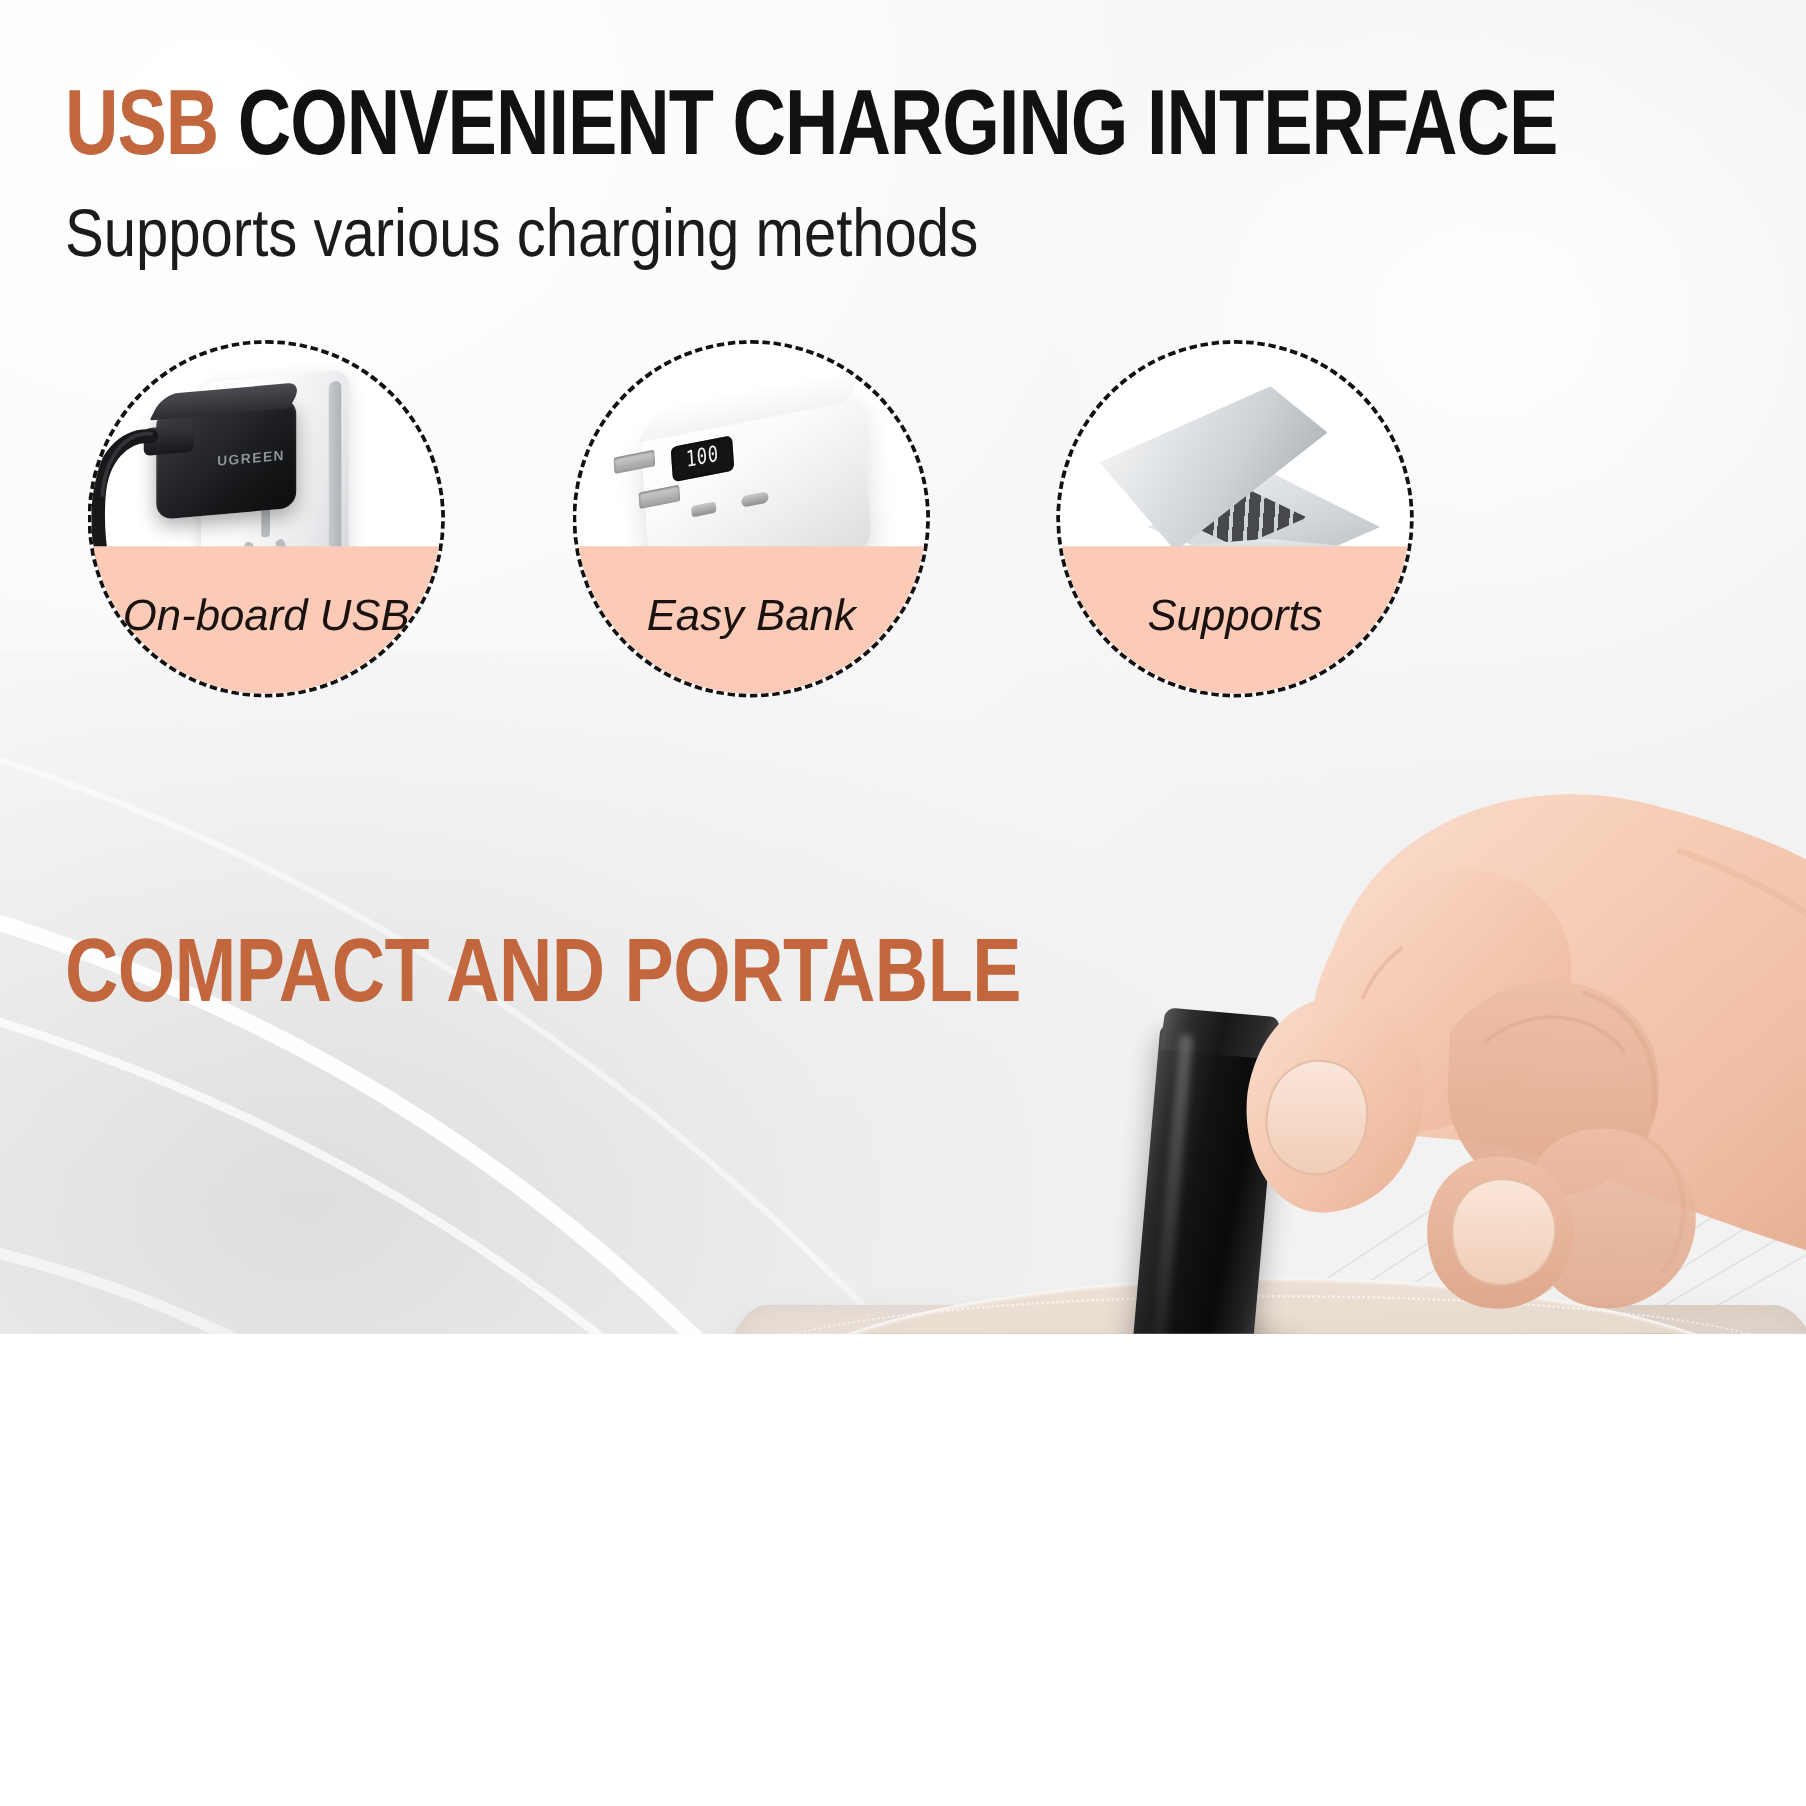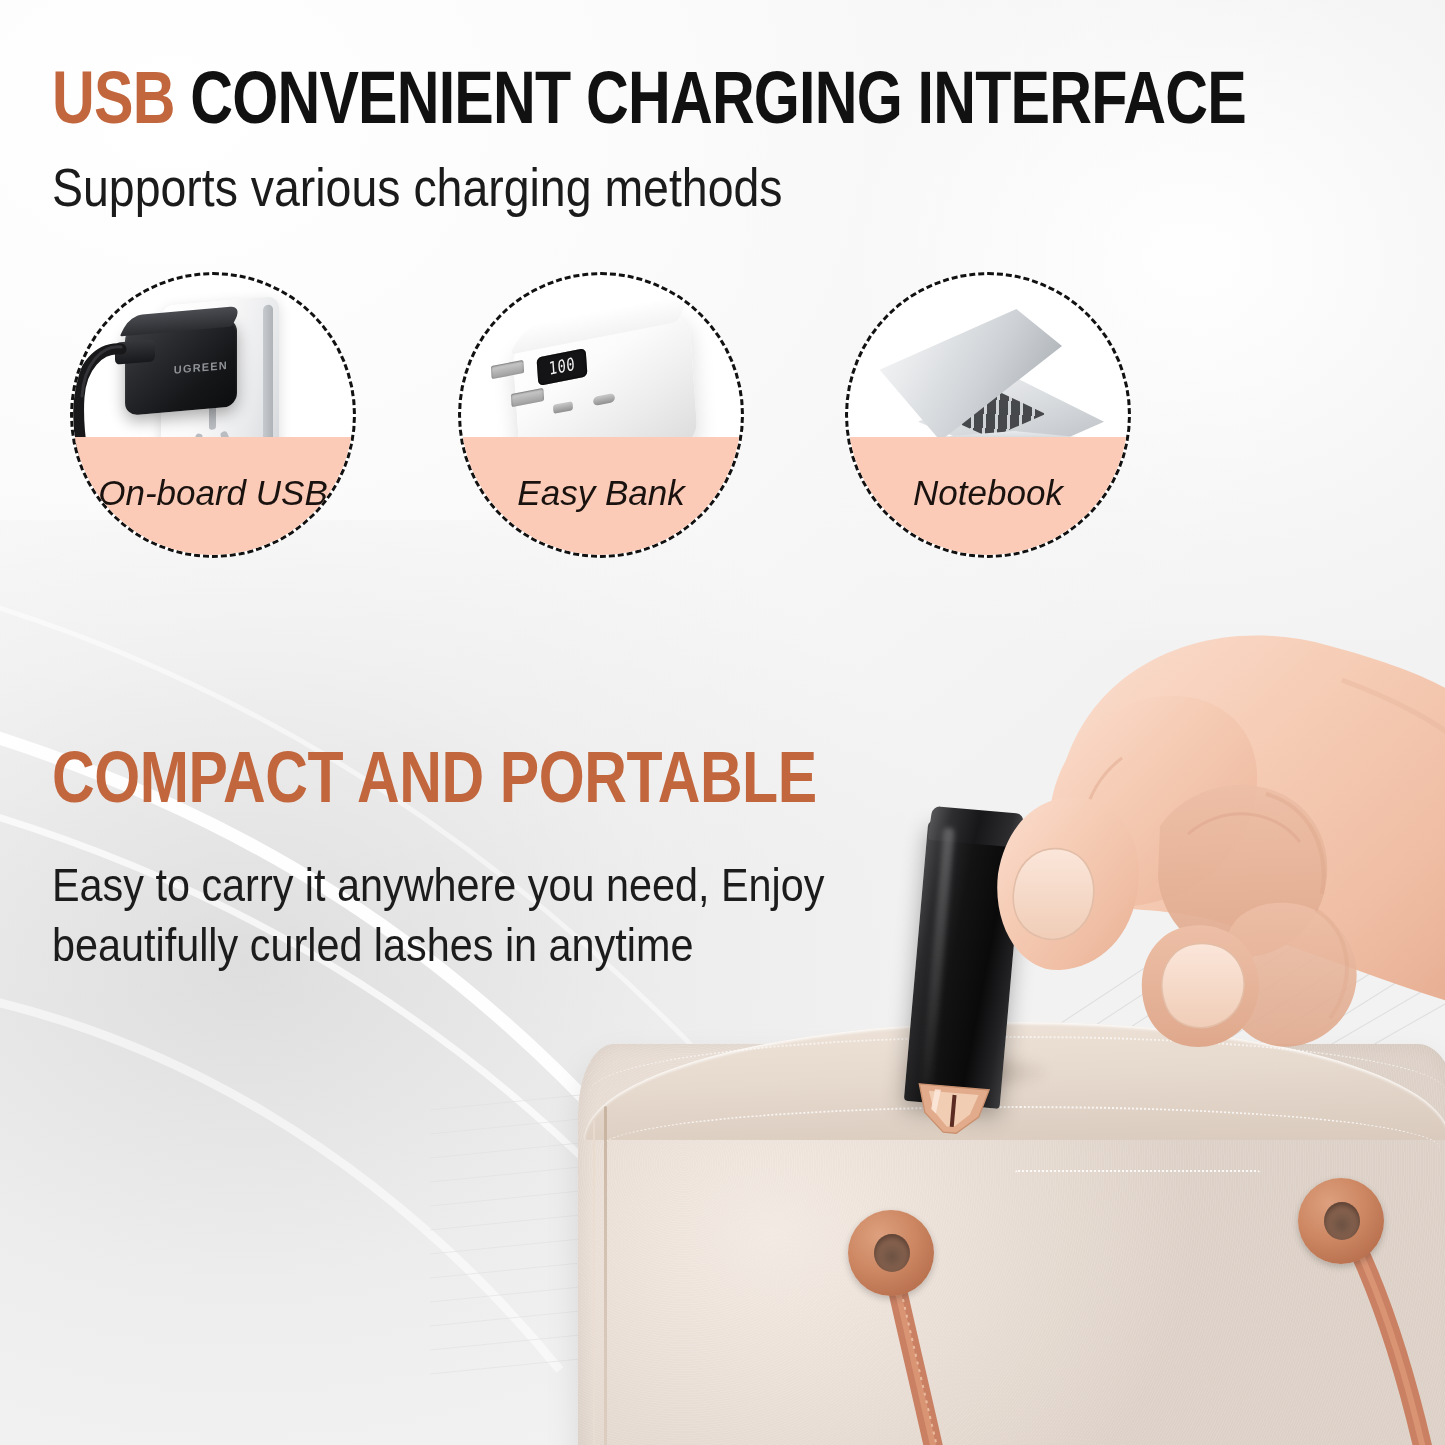--- a/index.html
+++ b/index.html
@@ -7,21 +7,21 @@
   html,body{ width:1445px; height:1445px; overflow:hidden; }
   body{
     font-family:"Liberation Sans", sans-serif;
     background:#ffffff;
     position:relative;
   }
 
   
   #stage{
     position:relative;
-    width:1445px; height:1445px;
+    width:1445px; height:1067px;
     overflow:hidden;
     background:
       radial-gradient(ellipse 1200px 900px at 12% 8%, #ffffff 0%, #fbfbfb 40%, #f2f2f2 100%),
       linear-gradient(160deg,#fdfdfd 0%, #f4f4f4 45%, #eeeeee 100%);
   }
 
   
   .bg-wash{
     position:absolute; left:-140px; top:520px;
     width:1100px; height:980px;
@@ -498,30 +498,26 @@
       <div class="badge-media">
         <div class="nb">
           <div class="nb-shadow"></div>
           <div class="nb-base"></div>
           <div class="nb-keys"></div>
           <div class="nb-edge"></div>
           <div class="nb-lid"></div>
         </div>
       </div>
       <div class="badge-band"></div>
-      <div class="badge-label">Notebook</div>
+      <div class="badge-label">Supports</div>
     </div>
 
   </div>
 
   <h2 class="headline2">COMPACT AND PORTABLE</h2>
-  <p class="body2">
-    <span class="bl">Easy to carry it anywhere you need, Enjoy</span>
-    <span class="bl">beautifully curled lashes in anytime</span>
-  </p>
 
   <div class="scene">
 
     <div class="bag">
       <div class="bag-body">
         <div class="bag-grain"></div>
       </div>
       <div class="bag-inner"></div>
       <div class="bag-divider"></div>
       <div class="bag-rim"></div>

